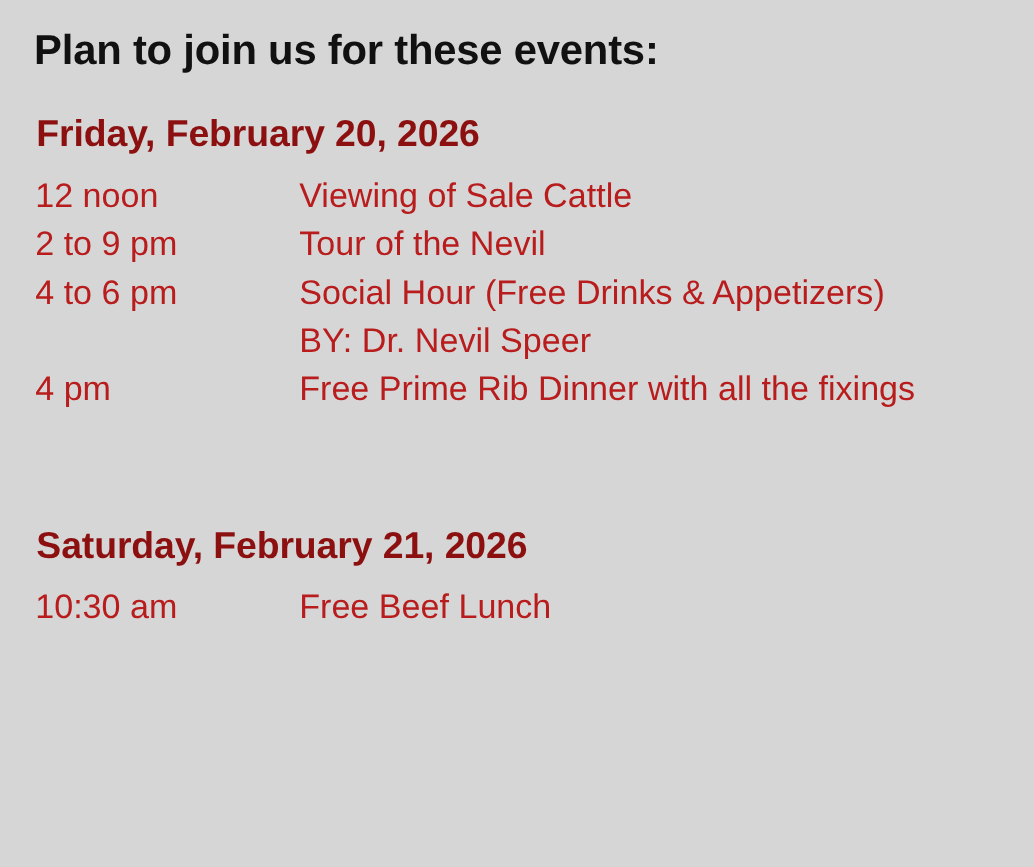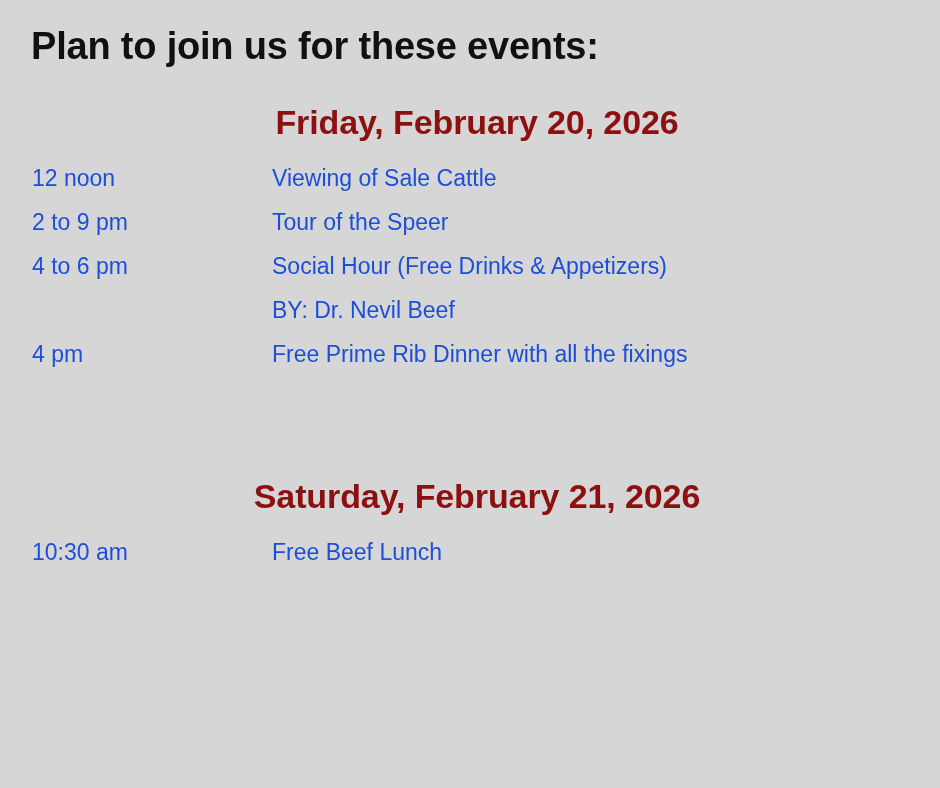--- a/index.html
+++ b/index.html
@@ -44,35 +44,34 @@
   .day-saturday{ top: 476px; }
 
   .day-heading {
     font-size: 34px;
     font-weight: bold;
     color: #8c1010;
     letter-spacing: -0.1px;
     line-height: 1.18;
     margin: 0 0 14px 2px;
     white-space: nowrap;
-    text-align: center;
   }
 
   .schedule-table {
     border-collapse: collapse;
     border-spacing: 0;
     margin: 0;
     padding: 0;
   }
   .schedule-row { }
   .cell-time,
   .cell-desc {
-    font-size: 23px;
+    font-size: 31px;
     font-weight: normal;
-    color: #1d4ed8;
+    color: #b91c1c;
     line-height: 44px;
     height: 44px;
     padding: 0;
     vertical-align: baseline;
     white-space: nowrap;
     text-align: left;
   }
   .cell-time {
     width: 240px;
     padding-left: 1px;
@@ -91,29 +90,29 @@
   <div class="day-block day-friday">
     <div class="day-heading">Friday, February 20, 2026</div>
     <table class="schedule-table">
       <tbody>
         <tr class="schedule-row">
           <td class="cell-time">12 noon</td>
           <td class="cell-desc">Viewing of Sale Cattle</td>
         </tr>
         <tr class="schedule-row">
           <td class="cell-time">2 to 9 pm</td>
-          <td class="cell-desc">Tour of the Speer</td>
+          <td class="cell-desc">Tour of the Nevil</td>
         </tr>
         <tr class="schedule-row">
           <td class="cell-time">4 to 6 pm</td>
           <td class="cell-desc">Social Hour (Free Drinks &amp; Appetizers)</td>
         </tr>
         <tr class="schedule-row">
           <td class="cell-time"></td>
-          <td class="cell-desc">BY: Dr. Nevil Beef</td>
+          <td class="cell-desc">BY: Dr. Nevil Speer</td>
         </tr>
         <tr class="schedule-row">
           <td class="cell-time">4 pm</td>
           <td class="cell-desc">Free Prime Rib Dinner with all the fixings</td>
         </tr>
       </tbody>
     </table>
   </div>
 
   <div class="day-block day-saturday">

